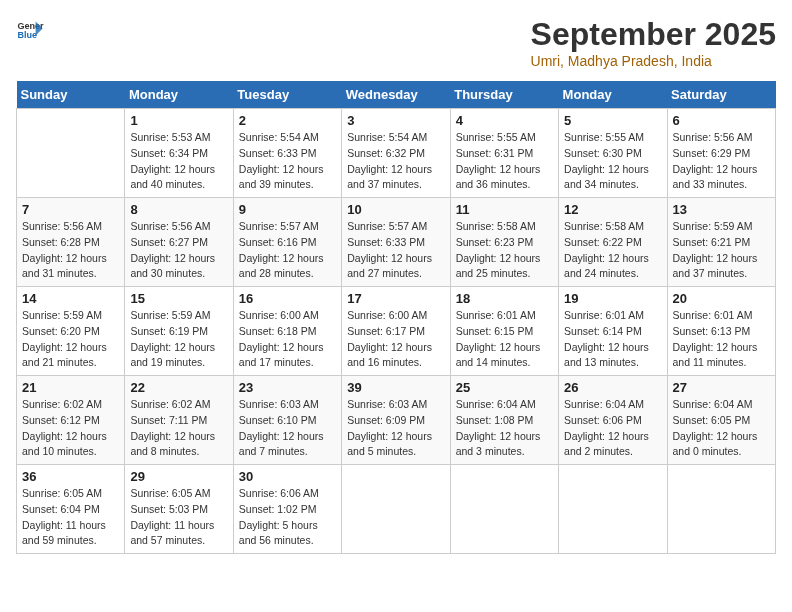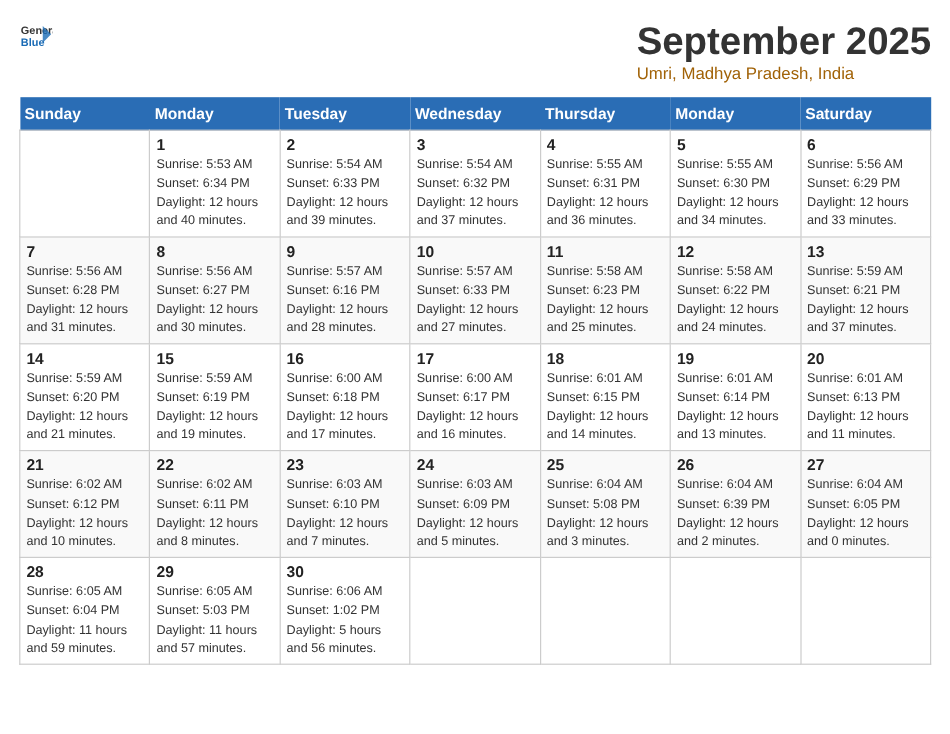--- a/index.html
+++ b/index.html
@@ -239,57 +239,57 @@
       <tr>
         <td>
           <span class="day-num">21</span>
           <span class="day-detail">Sunrise: 6:02 AM</span><br>
           <span class="day-detail">Sunset: 6:12 PM</span><br>
           <span class="day-detail">Daylight: 12 hours and 10 minutes.</span>
         </td>
         <td>
           <span class="day-num">22</span>
           <span class="day-detail">Sunrise: 6:02 AM</span><br>
-          <span class="day-detail">Sunset: 6:11 PM</span><br>
+          <span class="day-detail">Sunset: 7:11 PM</span><br>
           <span class="day-detail">Daylight: 12 hours and 8 minutes.</span>
         </td>
         <td>
           <span class="day-num">23</span>
           <span class="day-detail">Sunrise: 6:03 AM</span><br>
           <span class="day-detail">Sunset: 6:10 PM</span><br>
           <span class="day-detail">Daylight: 12 hours and 7 minutes.</span>
         </td>
         <td>
-          <span class="day-num">24</span>
+          <span class="day-num">39</span>
           <span class="day-detail">Sunrise: 6:03 AM</span><br>
           <span class="day-detail">Sunset: 6:09 PM</span><br>
           <span class="day-detail">Daylight: 12 hours and 5 minutes.</span>
         </td>
         <td>
           <span class="day-num">25</span>
           <span class="day-detail">Sunrise: 6:04 AM</span><br>
-          <span class="day-detail">Sunset: 5:08 PM</span><br>
+          <span class="day-detail">Sunset: 1:08 PM</span><br>
           <span class="day-detail">Daylight: 12 hours and 3 minutes.</span>
         </td>
         <td>
           <span class="day-num">26</span>
           <span class="day-detail">Sunrise: 6:04 AM</span><br>
-          <span class="day-detail">Sunset: 6:39 PM</span><br>
+          <span class="day-detail">Sunset: 6:06 PM</span><br>
           <span class="day-detail">Daylight: 12 hours and 2 minutes.</span>
         </td>
         <td>
           <span class="day-num">27</span>
           <span class="day-detail">Sunrise: 6:04 AM</span><br>
           <span class="day-detail">Sunset: 6:05 PM</span><br>
           <span class="day-detail">Daylight: 12 hours and 0 minutes.</span>
         </td>
       </tr>
       <tr>
         <td>
-          <span class="day-num">28</span>
+          <span class="day-num">36</span>
           <span class="day-detail">Sunrise: 6:05 AM</span><br>
           <span class="day-detail">Sunset: 6:04 PM</span><br>
           <span class="day-detail">Daylight: 11 hours and 59 minutes.</span>
         </td>
         <td>
           <span class="day-num">29</span>
           <span class="day-detail">Sunrise: 6:05 AM</span><br>
           <span class="day-detail">Sunset: 5:03 PM</span><br>
           <span class="day-detail">Daylight: 11 hours and 57 minutes.</span>
         </td>

